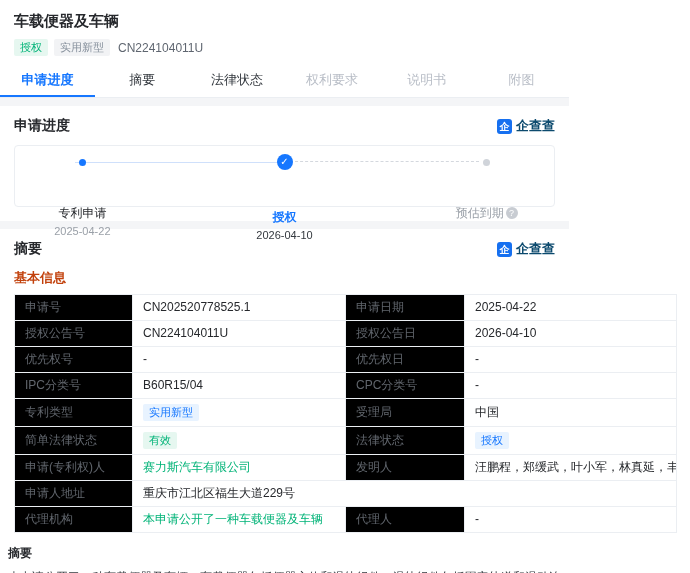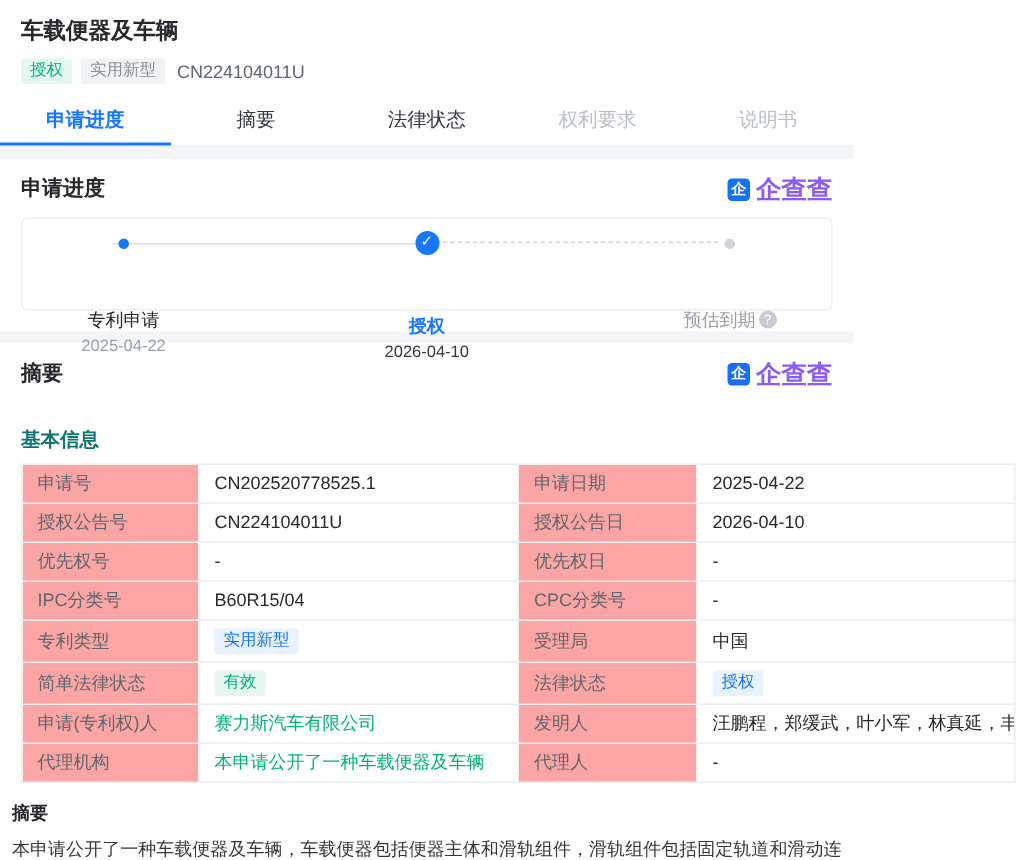--- a/index.html
+++ b/index.html
@@ -26,46 +26,46 @@
 
   .gap { height:8px; background:#f4f5f7; }
 
   
   .section { background:#fff; padding-top:10px; }
   .section-head { display:flex; justify-content:space-between; align-items:center; padding:0 14px; height:20px; }
   .section-title { font-size:14px; font-weight:bold; color:#26282c; }
   .brand { display:flex; align-items:center; gap:4px; cursor:pointer; }
   .brand-icon { width:15px; height:15px; border-radius:3px; background:#1670f0; color:#fff;
     font-size:10px; font-weight:bold; line-height:15px; text-align:center; display:inline-block; }
-  .brand-text { font-size:17px; font-weight:bold; color:#8b5cf6; }
+  .brand-text { font-size:13px; font-weight:bold; color:#0c4a6e; }
 
   
   .timeline-box { position:relative; margin:9px 14px 14px; border:1px solid #ebeef2; border-radius:4px; height:62px; }
   .tl-solid { position:absolute; top:16px; left:60px; width:calc(50% - 60px); height:1px; background:#cfe0fb; }
   .tl-dash { position:absolute; top:15px; left:50%; right:75px; border-top:1px dashed #d4d8de; }
   .tl-step { position:absolute; top:6px; transform:translateX(-50%); text-align:center; width:150px; }
   .dot { width:7px; height:7px; border-radius:50%; margin:7px auto 8px; }
   .dot-blue { background:#1677ff; }
   .dot-gray { background:#d0d4da; }
   .check { width:16px; height:16px; border-radius:50%; background:#1677ff; color:#fff;
     font-size:10px; line-height:16px; text-align:center; margin:2px auto 5px; }
   .tl-label { font-size:12px; color:#26282c; line-height:15px;margin-top:40px; }
   .tl-label.muted { color:#9aa0a8; }
   .current .tl-label { color:#1677ff; font-weight:bold; }
   .tl-date { font-size:11px; color:#9aa0a8; margin-top:4px; }
   .current .tl-date { color:#33383e; }
   .info { display:inline-block; width:12px; height:12px; border-radius:50%; background:#c8ccd2;
     color:#fff; font-size:9px; line-height:12px; text-align:center; vertical-align:1px; margin-left:2px; cursor:pointer; }
 
   
-  .basic-title { font-size:13px; font-weight:bold; color:#0f766e; margin:25px 14px 0; }
+  .basic-title { font-size:13px; font-weight:bold; color:#c2410c; margin:10px 14px 0; }
   table.info-table { border-collapse:collapse; table-layout:fixed; width:662px; margin:7px 14px 0; }
   .info-table td { border:1px solid #ebeef2; font-size:12px; padding:5px 10px; color:#26282c;
     line-height:15px; overflow:hidden; white-space:nowrap; }
-  .info-table td.lbl { background:#fca5a5; color:#61666d; }
+  .info-table td.lbl { background:#000000; color:#61666d; }
   .link { color:#00b377; cursor:pointer; }
 
   
   .abstract-label { font-size:12px; font-weight:bold; color:#26282c; margin:12px 8px 5px; }
   .abstract-text { margin:0 8px; font-size:12px; color:#33383e; line-height:1.78; text-align:justify; }
 </style>
 </head>
 <body>
 
 <div class="page">
@@ -78,20 +78,21 @@
       <span class="patent-no">CN224104011U</span>
     </div>
   </div>
 
   <div class="tabs">
     <div class="tab active">申请进度</div>
     <div class="tab">摘要</div>
     <div class="tab">法律状态</div>
     <div class="tab disabled">权利要求</div>
     <div class="tab disabled">说明书</div>
+    <div class="tab disabled">附图</div>
   </div>
 
   <div class="gap"></div>
 
   <div class="section">
     <div class="section-head">
       <div class="section-title">申请进度</div>
       <div class="brand">
         <span class="brand-icon">企</span>
         <span class="brand-text">企查查</span>
@@ -174,20 +175,24 @@
         <td class="lbl">法律状态</td>
         <td><span class="tag tag-blue">授权</span></td>
       </tr>
       <tr>
         <td class="lbl">申请(专利权)人</td>
         <td><span class="link">赛力斯汽车有限公司</span></td>
         <td class="lbl">发明人</td>
         <td>汪鹏程，郑缓武，叶小军，林真延，丰涛</td>
       </tr>
       <tr>
+        <td class="lbl">申请人地址</td>
+        <td colspan="3">重庆市江北区福生大道229号</td>
+      </tr>
+      <tr>
         <td class="lbl">代理机构</td>
         <td><span class="link">本申请公开了一种车载便器及车辆</span></td>
         <td class="lbl">代理人</td>
         <td>-</td>
       </tr>
     </tbody>
       </table>
 
     <div class="abstract-label">摘要</div>
     <div class="abstract-text">本申请公开了一种车载便器及车辆，车载便器包括便器主体和滑轨组件，滑轨组件包括固定轨道和滑动连接在固定轨道上的滑动轨道，固定轨道设置在便器主体的上部，滑动轨道具有用于连接车辆中座椅的座椅连接结构。在本申请实施例中，车载便器在不使用时隐藏在座椅的下方，无需额外占用车辆内部空间，能够减小对车内空间的占用，优化车内空间的布局，提高了车辆内部空间的利用率。</div>

